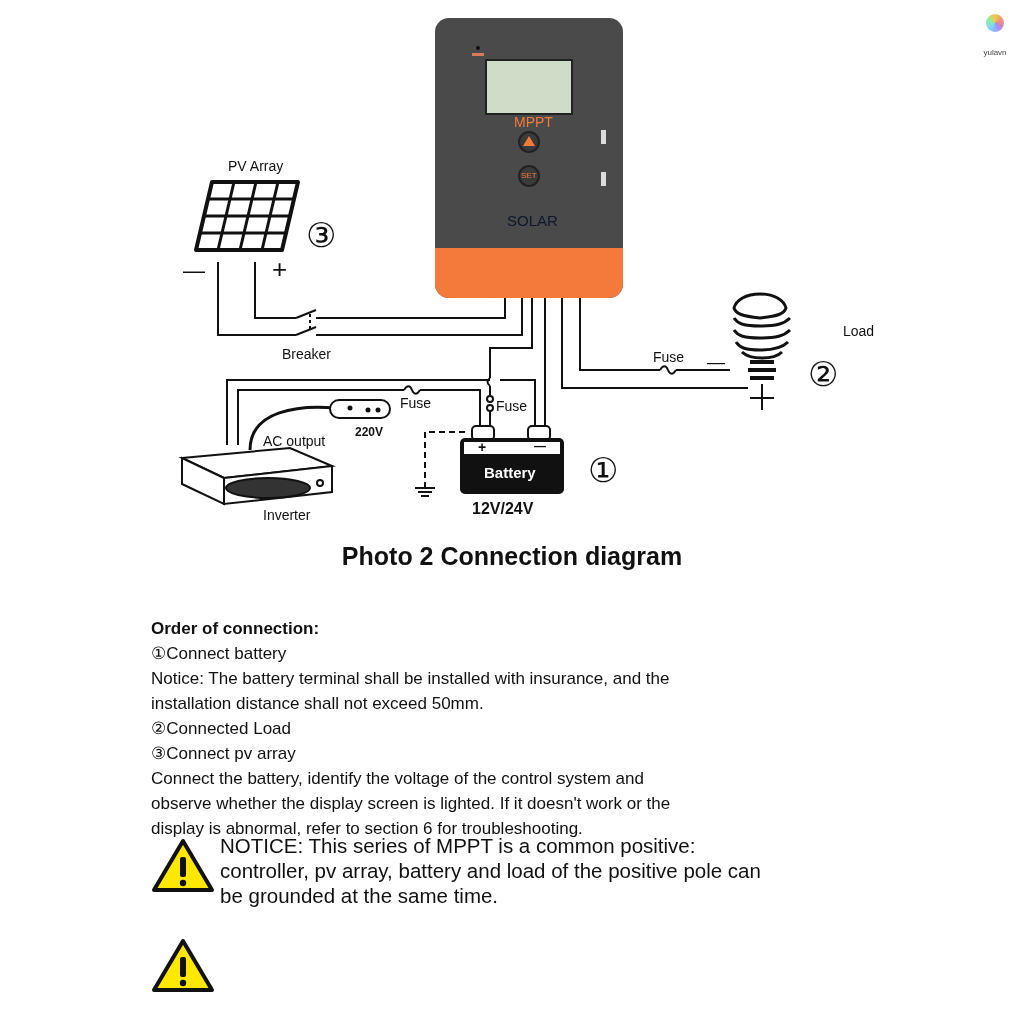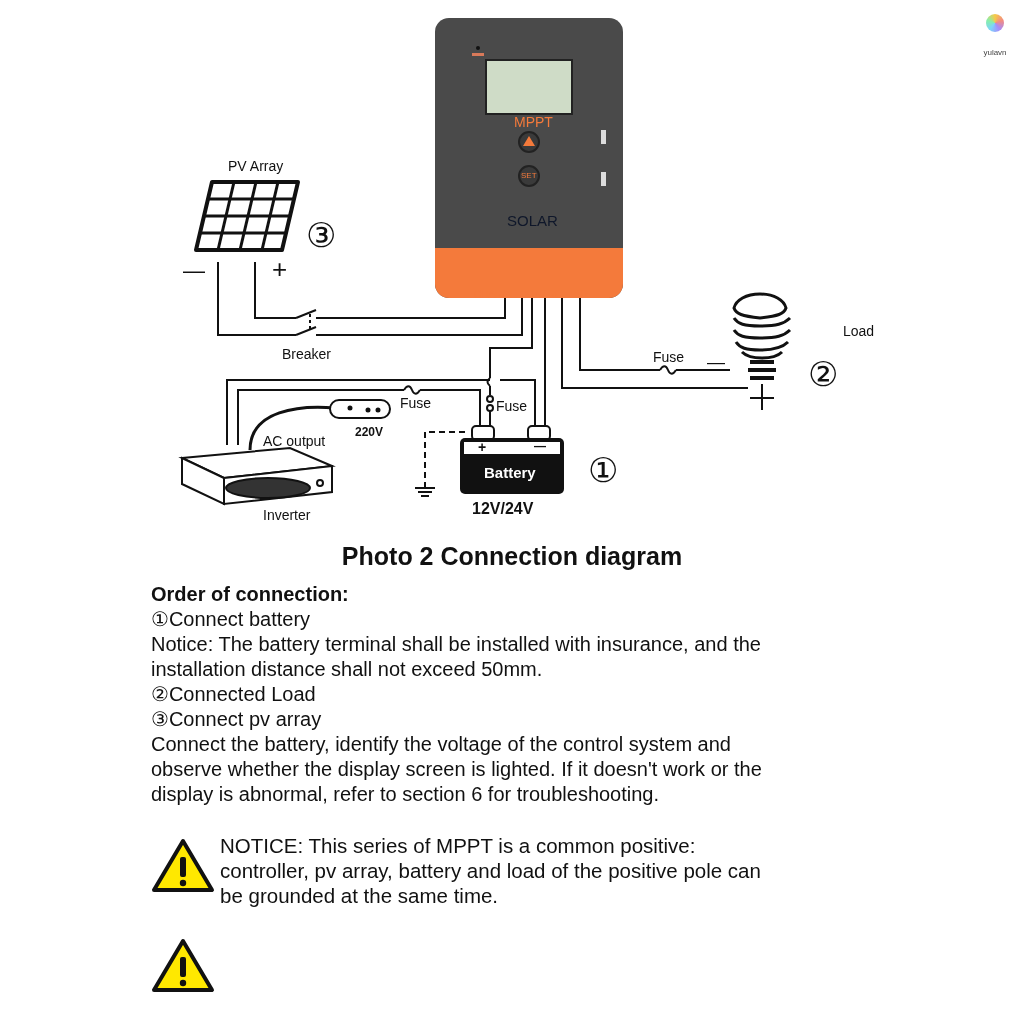--- a/index.html
+++ b/index.html
@@ -3,21 +3,21 @@
 <meta charset="utf-8">
 <style>
   html, body { margin:0; padding:0; background:#ffffff; }
   body { width:1024px; height:1024px; position:relative; overflow:hidden; font-family:"Liberation Sans", sans-serif; color:#111; }
   .abs { position:absolute; }
   #diagram { position:absolute; left:0; top:0; width:1024px; height:540px; }
   .lbl { position:absolute; font-family:"Liberation Sans", sans-serif; font-size:14px; color:#111; white-space:nowrap; }
   .lbl.b { font-weight:bold; }
   .circnum { position:absolute; font-family:"DejaVu Sans", sans-serif; font-size:34px; color:#111; line-height:1; }
   .caption { position:absolute; left:0; width:1024px; top:542px; text-align:center; font-weight:bold; font-size:25px; }
-  .text { position:absolute; left:151px; width:800px; font-size:20px; line-height:25px; }
+  .text { position:absolute; left:151px; width:800px; font-size:17px; line-height:25px;margin-top:34px; }
   .text .line { white-space:nowrap; }
   .text .h { font-weight:bold; }
   .notice { position:absolute; left:151px; width:800px; }
   .notice .warn { position:absolute; left:0; top:4px; width:64px; height:56px; }
   .notice .ntext { position:absolute; left:69px; top:0; font-size:20.5px; line-height:25px; white-space:nowrap; }
   .brand { position:absolute; left:975px; top:14px; width:40px; height:40px; text-align:center; }
   .brand .logo { width:18px; height:18px; border-radius:50%; margin:0 auto; background:conic-gradient(#f7c948,#f28b82,#a78bfa,#7dd3fc,#86efac,#f7c948); }
   .brand .name { font-size:8px; color:#444; margin-top:16px; }
 </style>
 </head>

